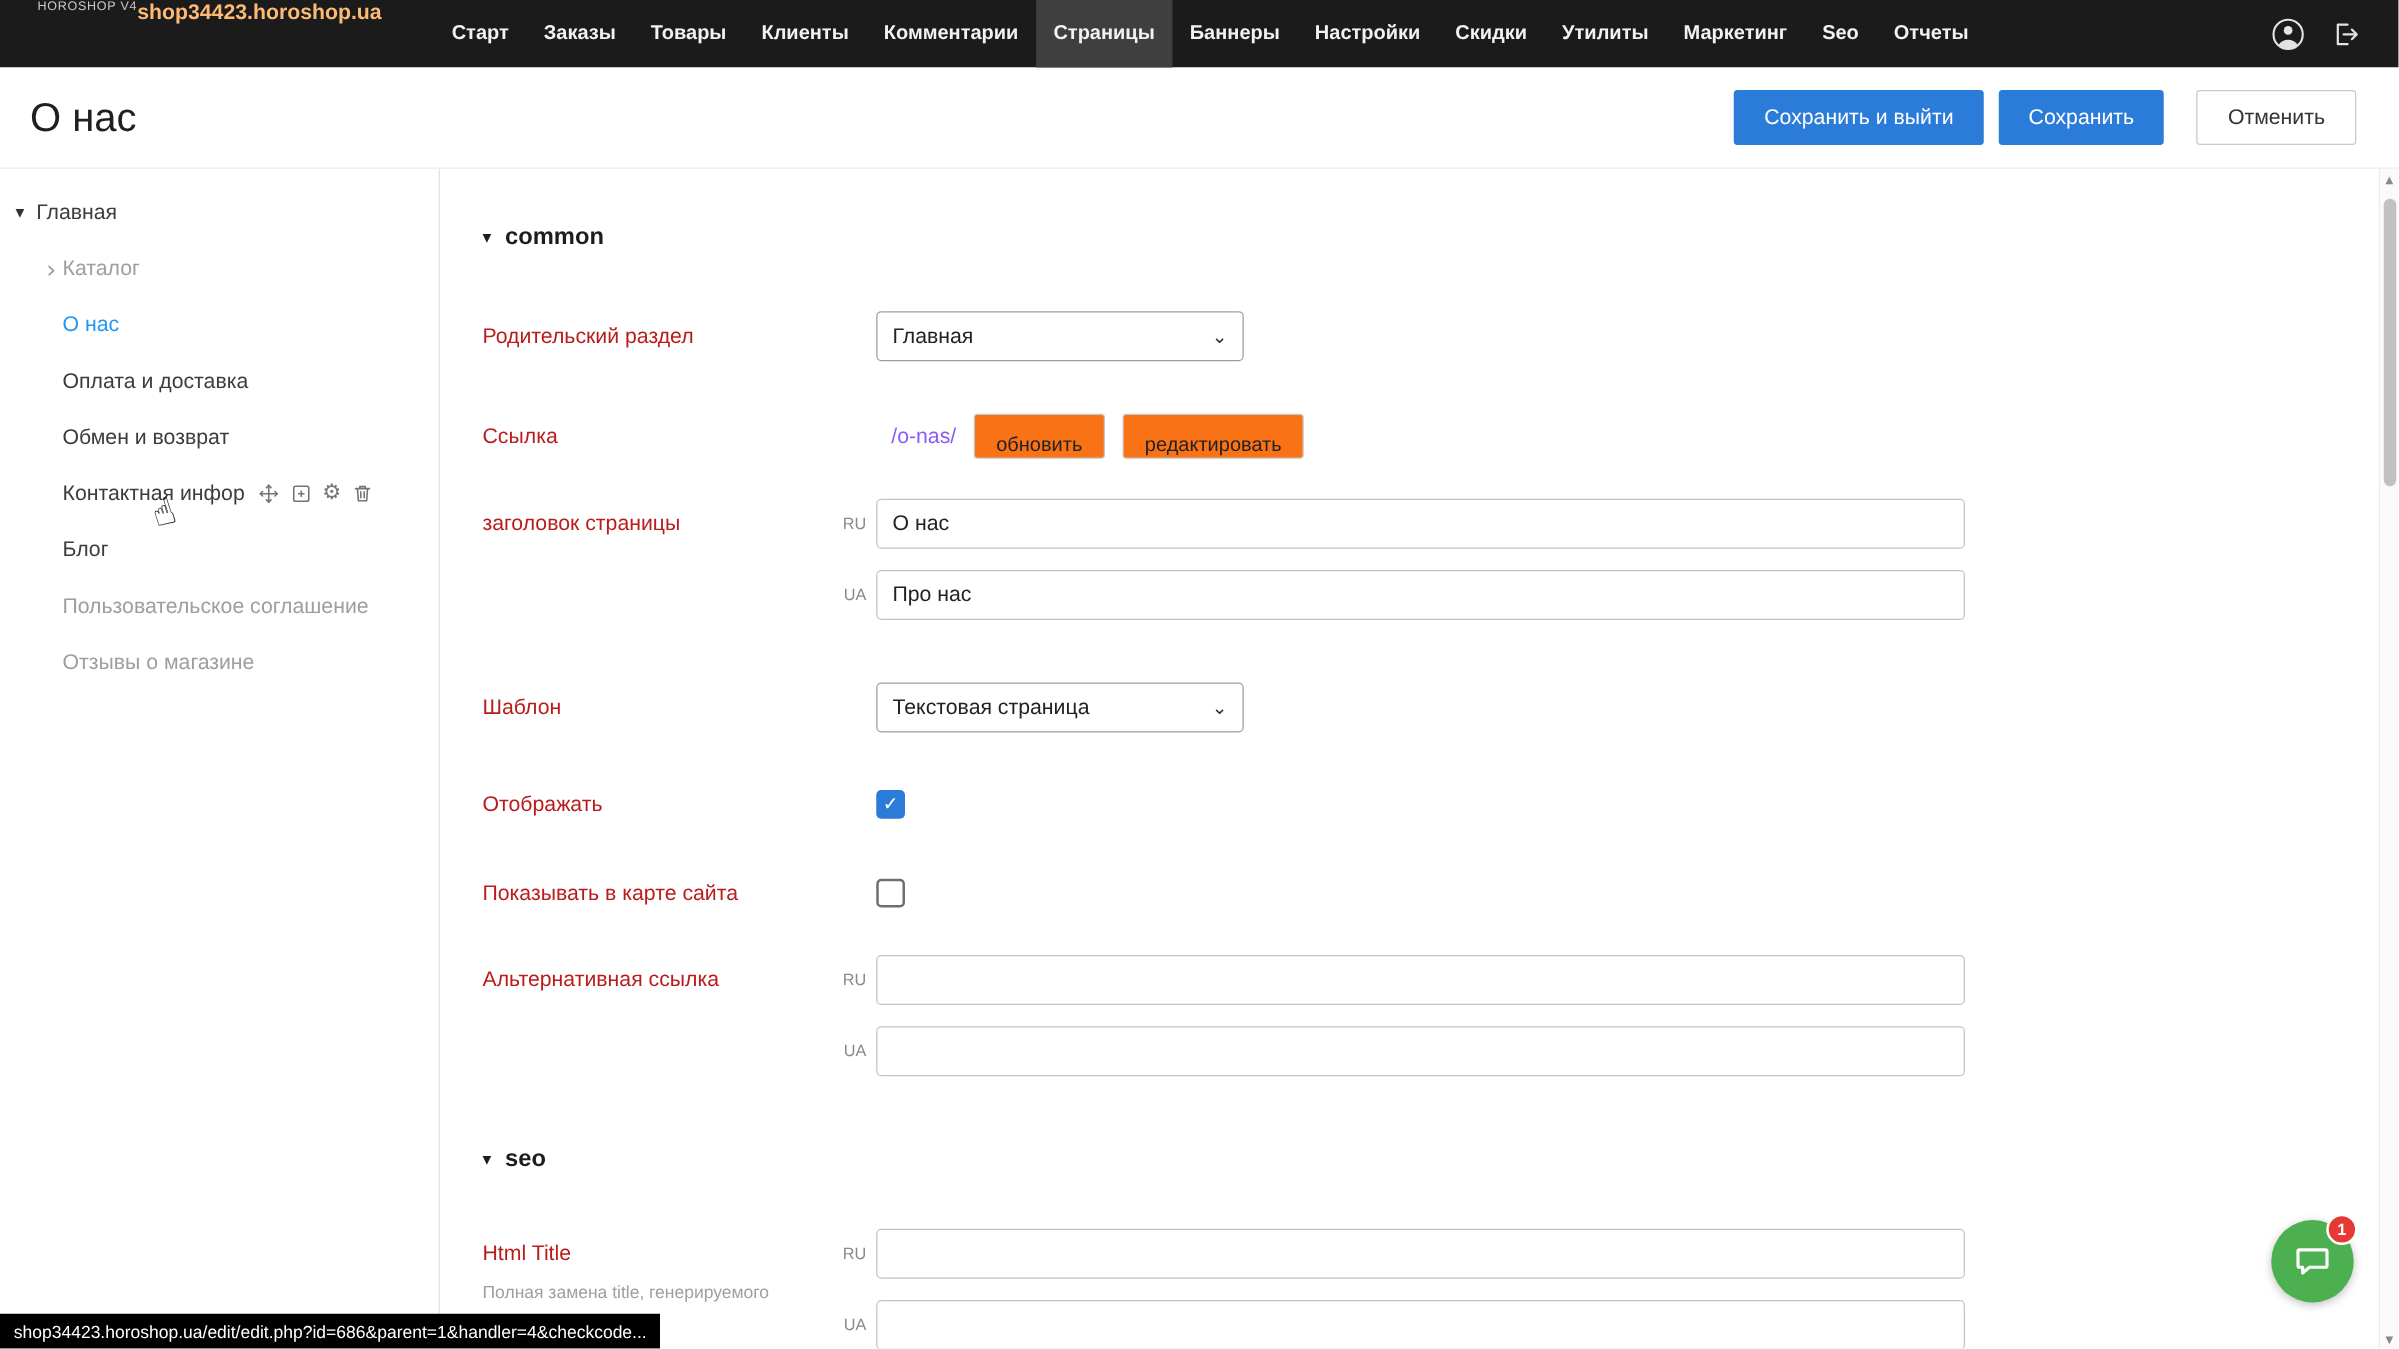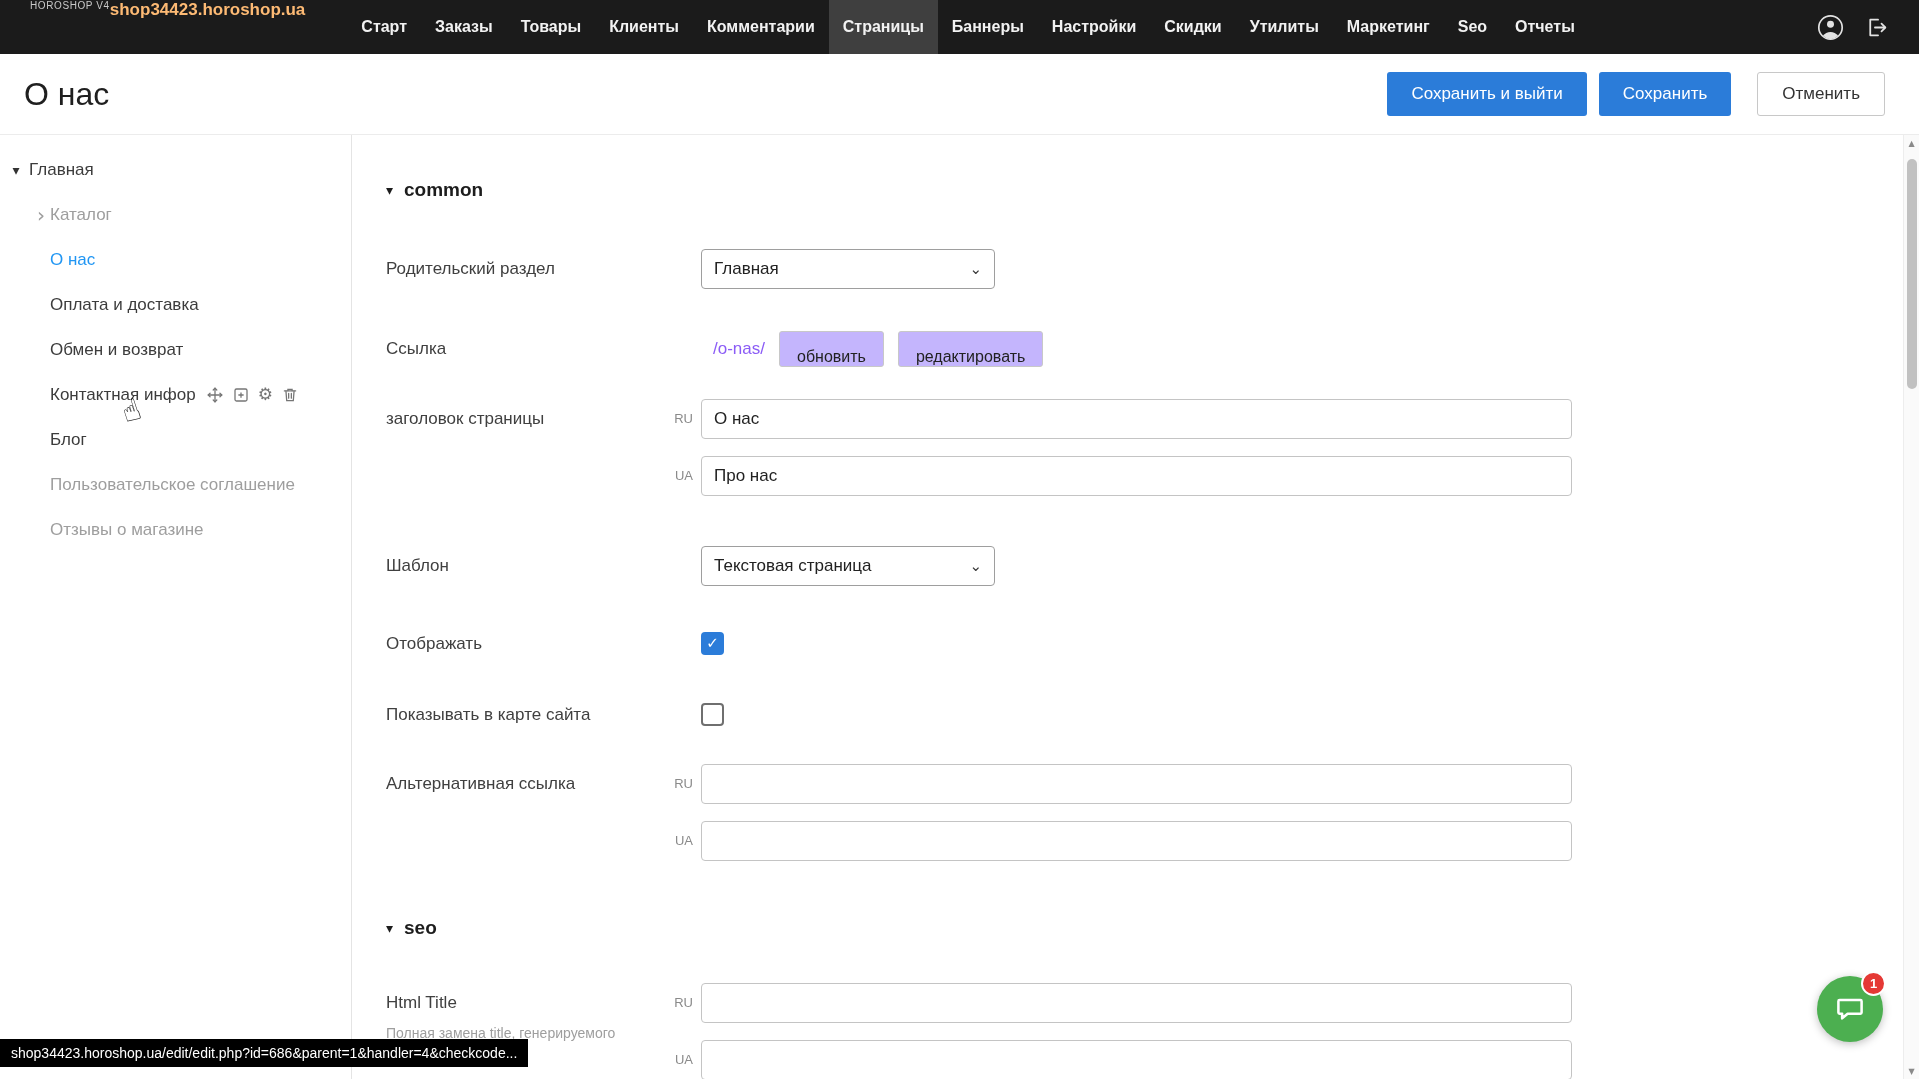--- a/index.html
+++ b/index.html
@@ -41,34 +41,34 @@
   .tree-actions svg { display: block; }
   .tree-actions .gear-glyph { font-size: 17px; line-height: 1; font-family: "DejaVu Sans", sans-serif; cursor: pointer; }
   .cursor-hand { position: absolute; left: 122px; top: 258px; font-size: 30px; color: #111; transform: rotate(-18deg); font-family: "DejaVu Sans", sans-serif; pointer-events: none; }
 
   
   .form-area { flex: 1; position: relative; overflow: hidden; padding: 44px 0 0 34px; }
   .section-header { display: flex; align-items: center; gap: 11px; font-size: 19px; font-weight: 700; color: #1d1d1d; cursor: pointer; }
   .section-header .chev { font-size: 14px; font-family: "DejaVu Sans", sans-serif; font-weight: 700; }
   .form-row { display: flex; align-items: center; }
   .form-row.top { align-items: flex-start; }
-  .flabel { width: 277px; font-size: 17px; color: #404040; flex-shrink: 0; }
+  .flabel { width: 277px; font-size: 17px; color: #b91c1c; flex-shrink: 0; }
   .flabel.wide { width: 315px; }
   .form-row.top .flabel, .form-row.top .flabel-block { line-height: 40px; }
   .flabel-block { width: 277px; flex-shrink: 0; }
   .flabel-block .fhint { font-size: 14px; color: #9e9e9e; line-height: 1.25; margin-top: 2px; width: 285px; }
   .lang { width: 38px; padding-right: 8px; text-align: right; font-size: 13px; color: #8a8a8a; flex-shrink: 0; line-height: 40px; }
   .stack { display: flex; flex-direction: column; gap: 17px; }
   .line { display: flex; align-items: center; }
   .tinput { width: 871px; height: 40px; border: 1px solid #c4c4c4; border-radius: 4px; padding: 0 12px; font-size: 17px; color: #222; font-family: "Liberation Sans", sans-serif; outline: none; background: #fff; }
   .select { width: 294px; height: 40px; border: 1px solid #9e9e9e; border-radius: 4px; display: flex; align-items: center; justify-content: space-between; padding: 0 12px; font-size: 17px; color: #222; cursor: pointer; background: #fff; }
   .select-arrow { font-size: 15px; color: #333; font-family: "DejaVu Sans", sans-serif; }
   .link-controls { display: flex; align-items: center; gap: 14px; }
   .link-path { font-size: 17px; color: #8b5cf6; padding-left: 12px; }
-  .btn-small { height: 36px; padding: 16px 17px; background: #c4b5fd; border: 1px solid #c8c8c8; border-radius: 3px; font-size: 16px; color: #222; cursor: pointer; font-family: "Liberation Sans", sans-serif; }
+  .btn-small { height: 36px; padding: 16px 17px; background: #f97316; border: 1px solid #c8c8c8; border-radius: 3px; font-size: 16px; color: #222; cursor: pointer; font-family: "Liberation Sans", sans-serif; }
   .checkbox { width: 23px; height: 23px; border: 2px solid #6f6f6f; border-radius: 4px; background: #fff; cursor: pointer; }
   .checkbox.checked { border: none; background: #2b7cd9; display: flex; align-items: center; justify-content: center; }
   .checkbox .check-glyph { color: #fff; font-size: 15px; font-weight: 700; font-family: "DejaVu Sans", sans-serif; line-height: 1; }
 
   .mt-section2 { margin-top: 56px; }
   .mt-parent { margin-top: 48px; }
   .mt-link { margin-top: 42px; }
   .mt-title { margin-top: 32px; }
   .mt-template { margin-top: 50px; }
   .mt-display { margin-top: 46px; }
@@ -76,21 +76,21 @@
   .mt-alt { margin-top: 38px; }
   .mt-html { margin-top: 44px; }
 
   
   .scrollbar { position: absolute; right: 0; top: 0; bottom: 0; width: 16px; background: #fafafa; border-left: 1px solid #ededed; display: flex; flex-direction: column; align-items: center; }
   .sb-arrow { font-size: 8px; color: #8a8a8a; height: 16px; display: flex; align-items: center; cursor: pointer; font-family: "DejaVu Sans", sans-serif; }
   .sb-arrow.down { margin-top: auto; }
   .sb-thumb { width: 10px; height: 230px; background: #c1c1c1; border-radius: 6px; margin-top: 8px; cursor: pointer; }
 
   
-  .status-tooltip { position: absolute; left: 0; bottom: 12px; background: #000; color: #fff; font-size: 14px; padding: 6px 11px; white-space: nowrap; z-index: 20; }
+  .status-tooltip { position: absolute; left: 0; bottom: 0; background: #000; color: #fff; font-size: 14px; padding: 6px 11px; white-space: nowrap; z-index: 20; }
 
   
   .chat-widget { position: absolute; right: 36px; bottom: 37px; width: 66px; height: 66px; border-radius: 50%; background: #4caf50; display: flex; align-items: center; justify-content: center; cursor: pointer; box-shadow: 0 2px 8px rgba(0,0,0,0.25); z-index: 21; }
   .chat-badge { position: absolute; top: -5px; right: -3px; min-width: 25px; height: 25px; border-radius: 50%; background: #e53935; border: 2px solid #fff; color: #fff; font-size: 13px; font-weight: 700; display: flex; align-items: center; justify-content: center; }
 </style>
 </head>
 <body>
 
 <div class="app">
 

